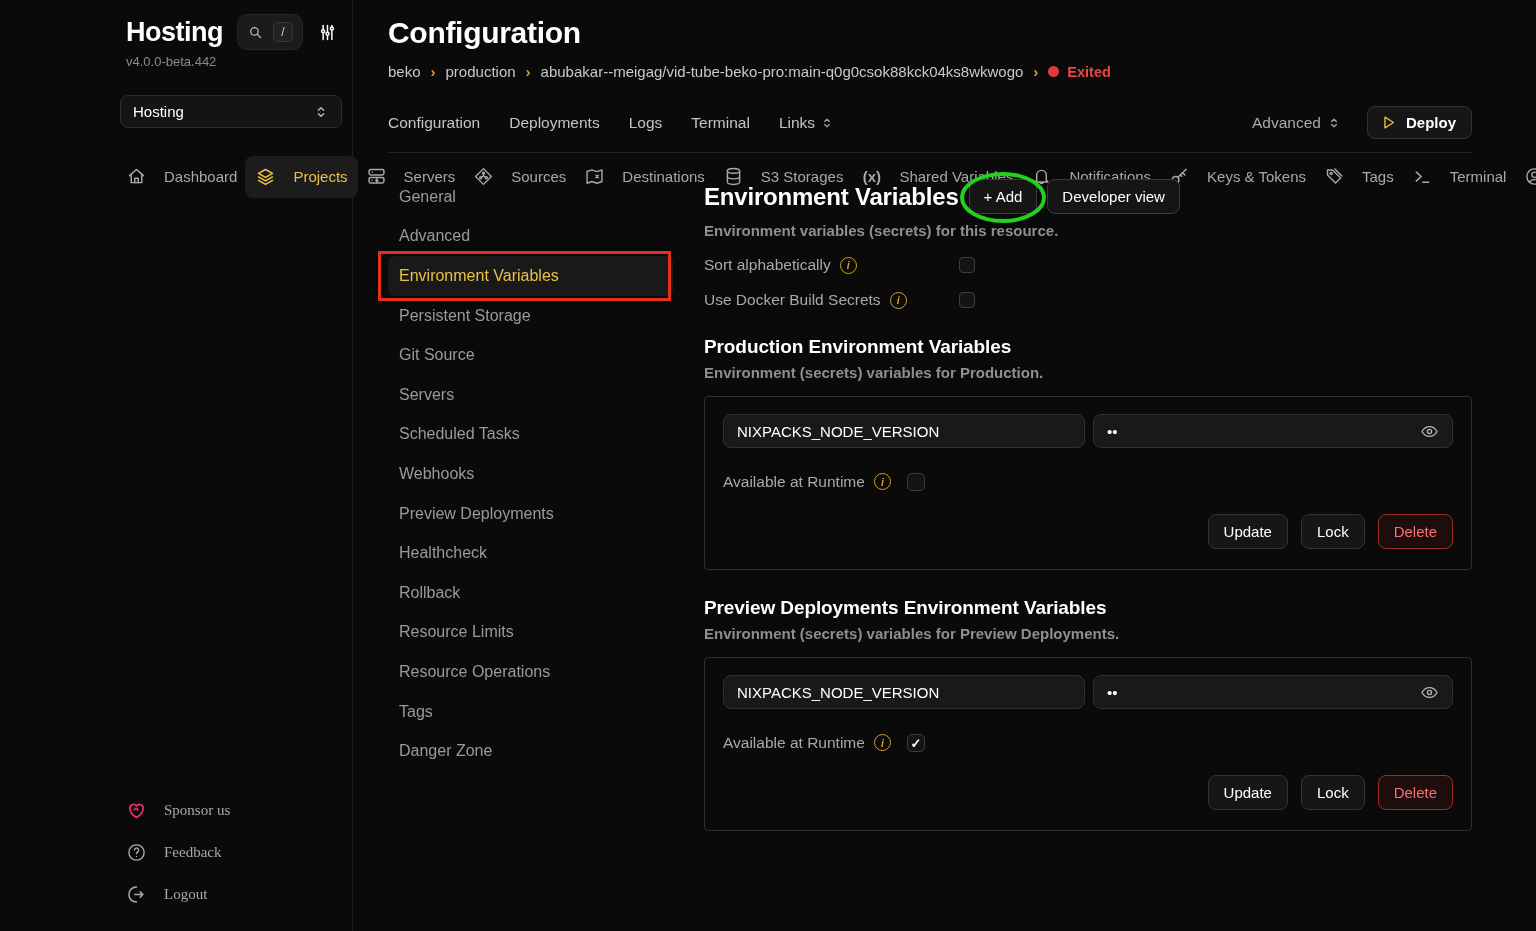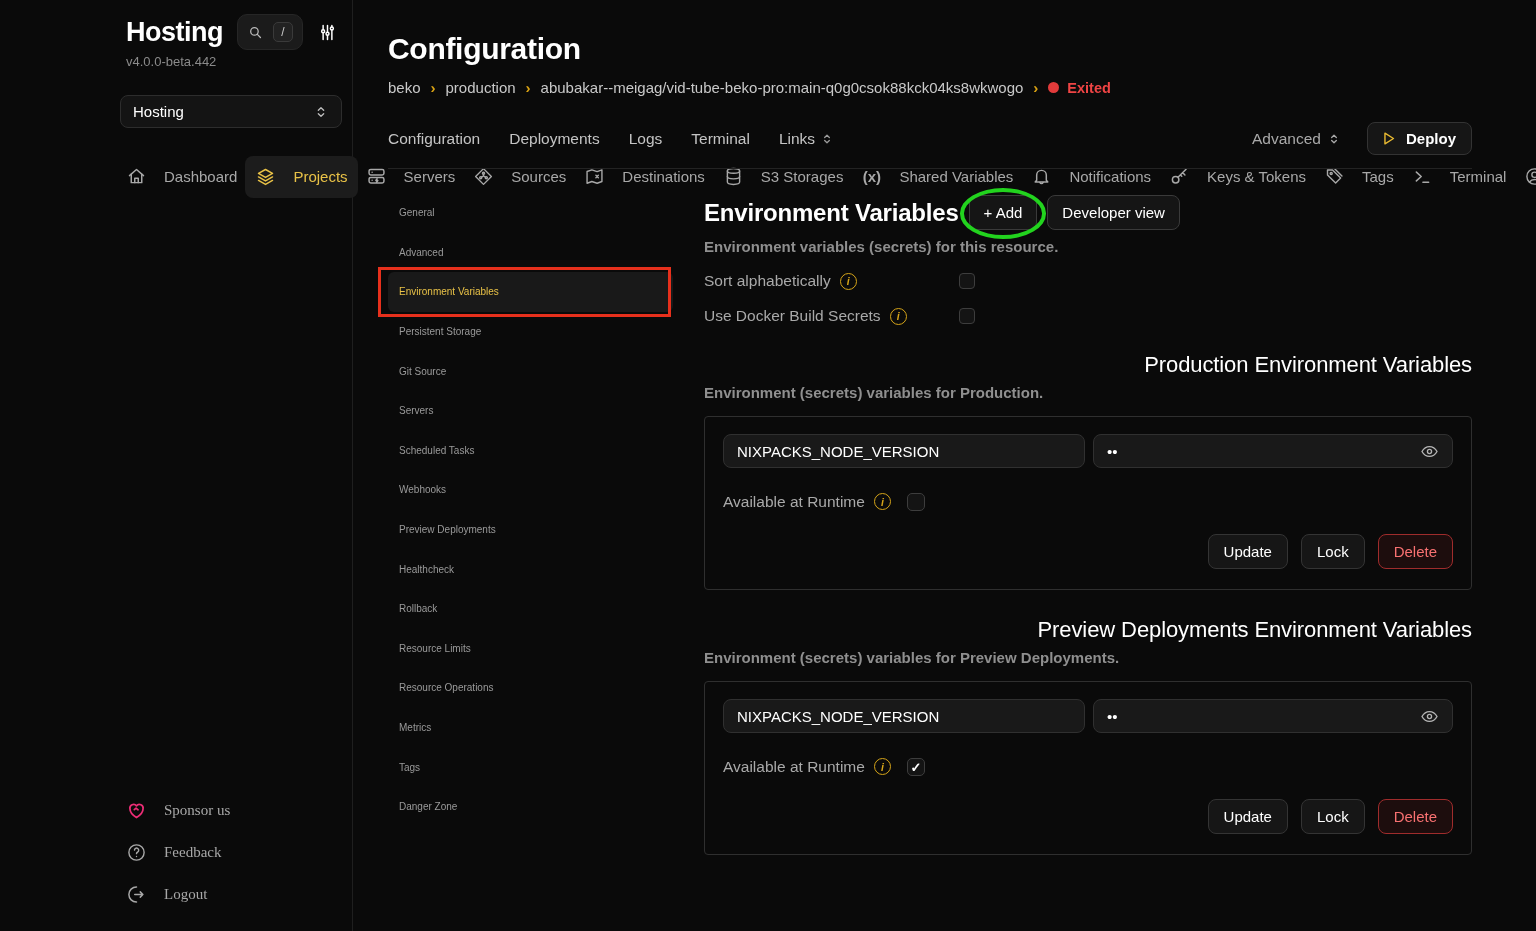--- a/index.html
+++ b/index.html
@@ -51,21 +51,21 @@
   .side-item.active { background:#1c1c1c; color:#e9c247; }
   .side-item.active .icn { color:#e9c247; }
   .side-footer { margin-top:auto; display:flex; flex-direction:column; padding-bottom:6px; }
   .side-footer .side-item { height:42px;font-family:Liberation Serif, serif; }
   .icn { width:21px; height:21px; display:inline-flex; color:inherit; }
   .icn svg { width:100%; height:100%; }
   .icn-text { font-size:15px; font-weight:600; width:auto; min-width:21px; align-items:center; justify-content:center; }
   .pink { color:#ec2d76; }
 
   
-  .main { flex:1; display:flex; flex-direction:column; padding:16px 64px 12px 35px; overflow:hidden;margin-top:16px; }
+  .main { flex:1; display:flex; flex-direction:column; padding:16px 64px 12px 35px; overflow:hidden; }
   h1.page-title { font-size:30px; font-weight:700; letter-spacing:-0.3px; }
   .breadcrumb { display:flex; align-items:center; gap:10px; margin-top:13px; color:#c9c9c9; font-size:15px; }
   .crumb { cursor:pointer; }
   .crumb-sep { color:#d9a213; font-weight:700; font-size:15px; }
   .status { display:flex; align-items:center; gap:8px; }
   .status-dot { width:11px; height:11px; border-radius:50%; background:#e23b3b; }
   .status-label { color:#ef4444; font-weight:700; font-size:14.5px; }
 
   .tabbar {
     margin-top:26px; display:flex; align-items:center;
@@ -81,21 +81,21 @@
     padding:7px 15px 7px 12px; color:#fff; font-size:15px; font-weight:600; cursor:pointer;
   }
   .play { width:17px; height:17px; color:#e8b931; display:flex; }
 
   .content { display:flex; margin-top:24px; align-items:flex-start; }
 
   
   .settings-nav { width:285px; flex:0 0 285px; margin-right:31px; display:flex; flex-direction:column; }
   .snav-item {
     height:39.6px; display:flex; align-items:center;
-    padding:0 11px; border-radius:6px; color:#9a9a9a; cursor:pointer; font-size:10px;
+    padding:0 11px; border-radius:6px; color:#9a9a9a; cursor:pointer; font-size:16px;
     position:relative;
   }
   .snav-item.active { background:#191919; color:#e9c247; }
   .annot-red {
     position:absolute; left:-10px; right:2px; top:-5px; bottom:-5px;
     border:3px solid #e7301c; pointer-events:none;
   }
 
   
   .env-col { flex:1; min-width:0; }
@@ -121,21 +121,21 @@
   }
   .cb {
     width:16px; height:16px; background:#141414;
     border:1px solid #3d3d3d; border-radius:4px; cursor:pointer;
     display:inline-flex; align-items:center; justify-content:center;
     color:#fff; font-size:12px; flex:0 0 auto;
   }
   .cb[data-checked="true"]::after { content:"✓"; font-weight:700; line-height:1; }
   .cb-lg { width:18px; height:18px; border-radius:5px; font-size:13px; }
 
-  h3.sec-title { font-size:22px; font-weight:400; margin-top:27px; letter-spacing:-0.1px;text-align:right; }
+  h3.sec-title { font-size:19px; font-weight:700; margin-top:27px; letter-spacing:-0.1px; }
   .sec-desc { margin-top:6px; }
   .var-card {
     margin-top:15px; border:1px solid #2f2f2f; border-radius:4px;
     padding:17px 18px 20px 18px;
   }
   .var-inputs { display:flex; gap:8px; }
   .tin {
     height:34px; background:#191919; border:1px solid #303030; border-radius:8px;
     display:flex; align-items:center; padding:0 13px; color:#fff; font-size:15px;
   }
@@ -440,23 +440,20 @@
         <div class="snav-item">
             <span>Rollback</span>
           </div>
         <div class="snav-item">
             <span>Resource Limits</span>
           </div>
         <div class="snav-item">
             <span>Resource Operations</span>
           </div>
         <div class="snav-item">
-            <span>Metrics</span>
-          </div>
-        <div class="snav-item">
             <span>Tags</span>
           </div>
         <div class="snav-item">
             <span>Danger Zone</span>
           </div>
       </nav>
 
       <section class="env-col">
         <div class="env-head">
           <h2 class="env-title">Environment Variables</h2>

